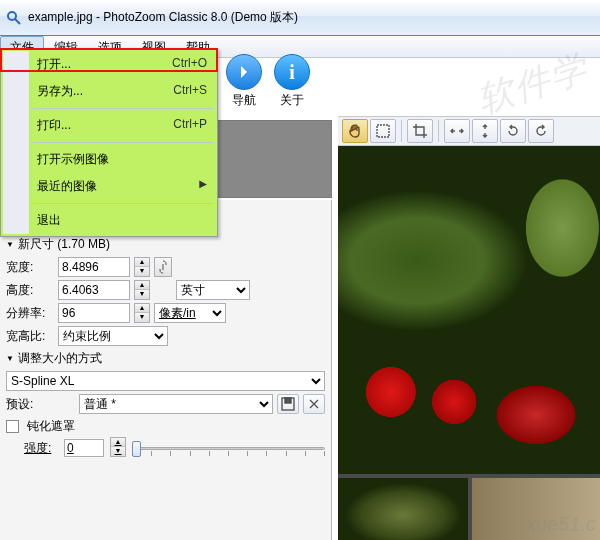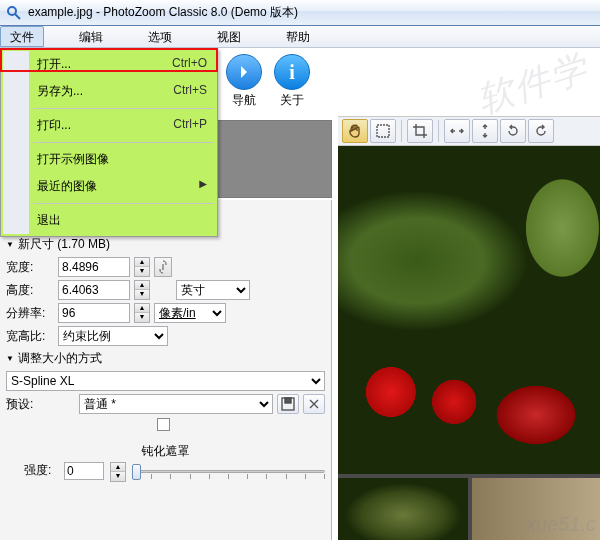--- a/index.html
+++ b/index.html
@@ -1,23 +1,23 @@
 <!DOCTYPE html>
 <html><head>
 <meta charset="utf-8">
 <style>
 * { box-sizing: border-box; margin: 0; padding: 0; font-family: "Microsoft YaHei", "Segoe UI", Tahoma, sans-serif; }
 body { width: 600px; height: 540px; overflow: hidden; background: #fff; position: relative; }
 
-.titlebar { height: 26px; background: linear-gradient(#fdfeff,#e6eef9 45%,#d7e4f5 46%,#e8f1fb); border-bottom: 1px solid #5a7fb0; display: flex; align-items: center; padding: 0 6px; color:#000; }
+.titlebar { height: 36px; background: linear-gradient(#fdfeff,#e6eef9 45%,#d7e4f5 46%,#e8f1fb); border-bottom: 1px solid #5a7fb0; display: flex; align-items: center; padding: 0 6px; color:#000; }
 .titlebar .icon { width:16px; height:16px; margin-right:6px; display:inline-block; }
 .titlebar .icon svg { width:16px; height:16px; }
 .titlebar .title { font-size:12px; }
 
-.menubar { height:22px; background: linear-gradient(#fbfcfe,#e9edf5); border-bottom:1px solid #c0c8d8; display:flex; align-items:stretch; font-size:12px;gap:25px; }
+.menubar { height:22px; background: linear-gradient(#fbfcfe,#e9edf5); border-bottom:1px solid #c0c8d8; display:flex; align-items:stretch; font-size:12px; }
 .menubar .menu-item { padding:3px 10px; cursor:default; }
 .menubar .menu-item.active { background:#d6e5f5; border:1px solid #7da2ce; padding:2px 9px; border-radius:2px 2px 0 0; }
 
 .dropdown { position:absolute; left:0; top:48px; width:218px; background:#bef264; border:1px solid #9a9a9a; box-shadow:2px 2px 3px rgba(0,0,0,0.25); z-index:100; font-size:12px; padding:2px; }
 .dropdown .gutter { position:absolute; left:2px; top:2px; bottom:2px; width:26px; background:#e9edf3; }
 .dropdown-item { position:relative; padding:5px 8px 5px 34px; display:flex; justify-content:space-between; cursor:default; }
 .dropdown-item .shortcut { color:#333; }
 .dropdown-sep { height:1px; background:#c5c5c5; margin:3px 2px 3px 30px; }
 .dropdown-item .arrow { font-size:10px; color:#333; }
 .red-outline { position:absolute; left:0; top:48px; width:218px; height:24px; border:2px solid #e11; z-index:101; pointer-events:none; }
@@ -38,22 +38,22 @@
 select.combo { height:20px; border:1px solid #abadb3; font-size:12px; background:#fff; }
 select.wide { width:320px; }
 select.med { width:74px; }
 select.med2 { width:72px;text-decoration:underline; }
 .spinner { display:inline-flex; flex-direction:column; border:1px solid #abadb3; }
 .spinner span { width:14px; height:9px; background:linear-gradient(#f6f6f6,#dedede); font-size:7px; line-height:8px; text-align:center; cursor:pointer; border-bottom:1px solid #c0c0c0; }
 .spinner span:last-child { border-bottom:none; }
 .link-btn { width:18px; height:20px; border:1px solid #abadb3; background:linear-gradient(#f6f6f6,#e2e2e2); display:flex; align-items:center; justify-content:center; cursor:pointer; }
 .link-btn svg {width:10px;height:14px;}
 .checkbox { width:13px; height:13px; border:1px solid #8a8a8a; background:#fff; margin-right:4px; }
-.subhead { font-size:12px; margin-top:4px; display:flex; align-items:center; gap:12px;flex-direction:column;}
-.slider-row { display:flex; align-items:flex-start; gap:6px; margin:2px 0 2px 18px; }
+.subhead { font-size:12px; margin-top:4px; display:flex; align-items:center; gap:4px;}
+.slider-row { display:flex; align-items:flex-end; gap:6px; margin:2px 0 2px 18px;text-decoration:underline; }
 .slider-row .slabel { width:34px; }
 .slider-row input[type=text]{ width:40px; height:18px; border:1px solid #abadb3; padding:0 2px; font-size:12px;}
 .slider { flex:1; height:18px; position:relative; }
 .slider .track { position:absolute; left:0; right:0; top:8px; height:3px; background:#d0d0d0; border:1px solid #a8a8a8; border-radius:2px;}
 .slider .thumb { position:absolute; top:2px; left:0; width:9px; height:16px; background:linear-gradient(#f7f9fc,#d7e3f2); border:1px solid #6e8eb8; border-radius:2px; }
 .slider .ticks { position:absolute; left:0; right:0; top:12px; height:5px; display:flex; justify-content:space-between;}
 .slider .ticks i { width:1px; height:5px; background:#989898;}
 
 .preview-strip { position:absolute; left:134px; top:120px; width:198px; height:78px; display:flex; flex-wrap:wrap; border:1px solid #7a7a7a; }
 .preview-strip .cell { width:49px; height:38px; border:0; background:#888; }

